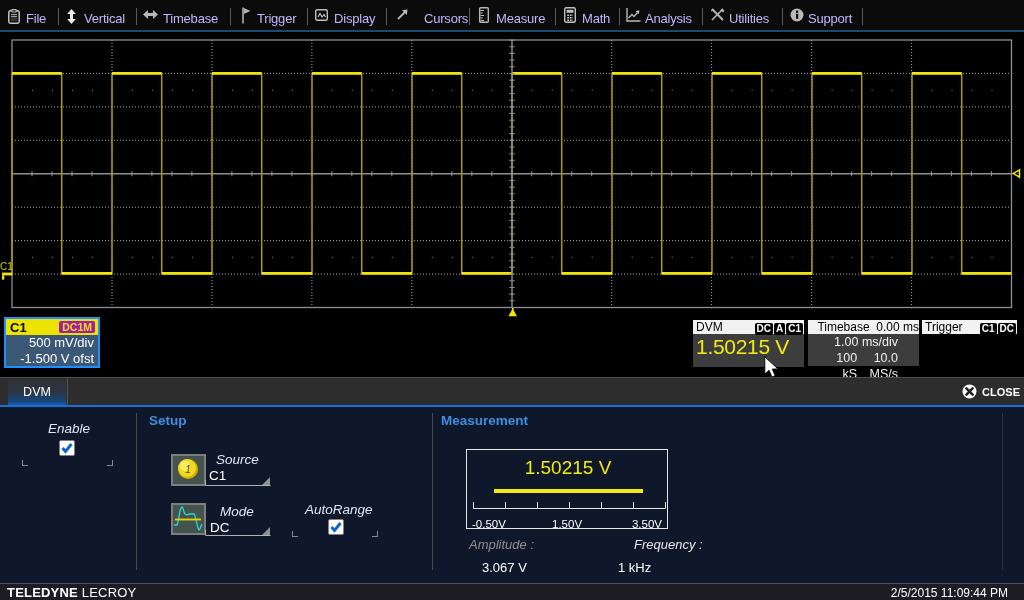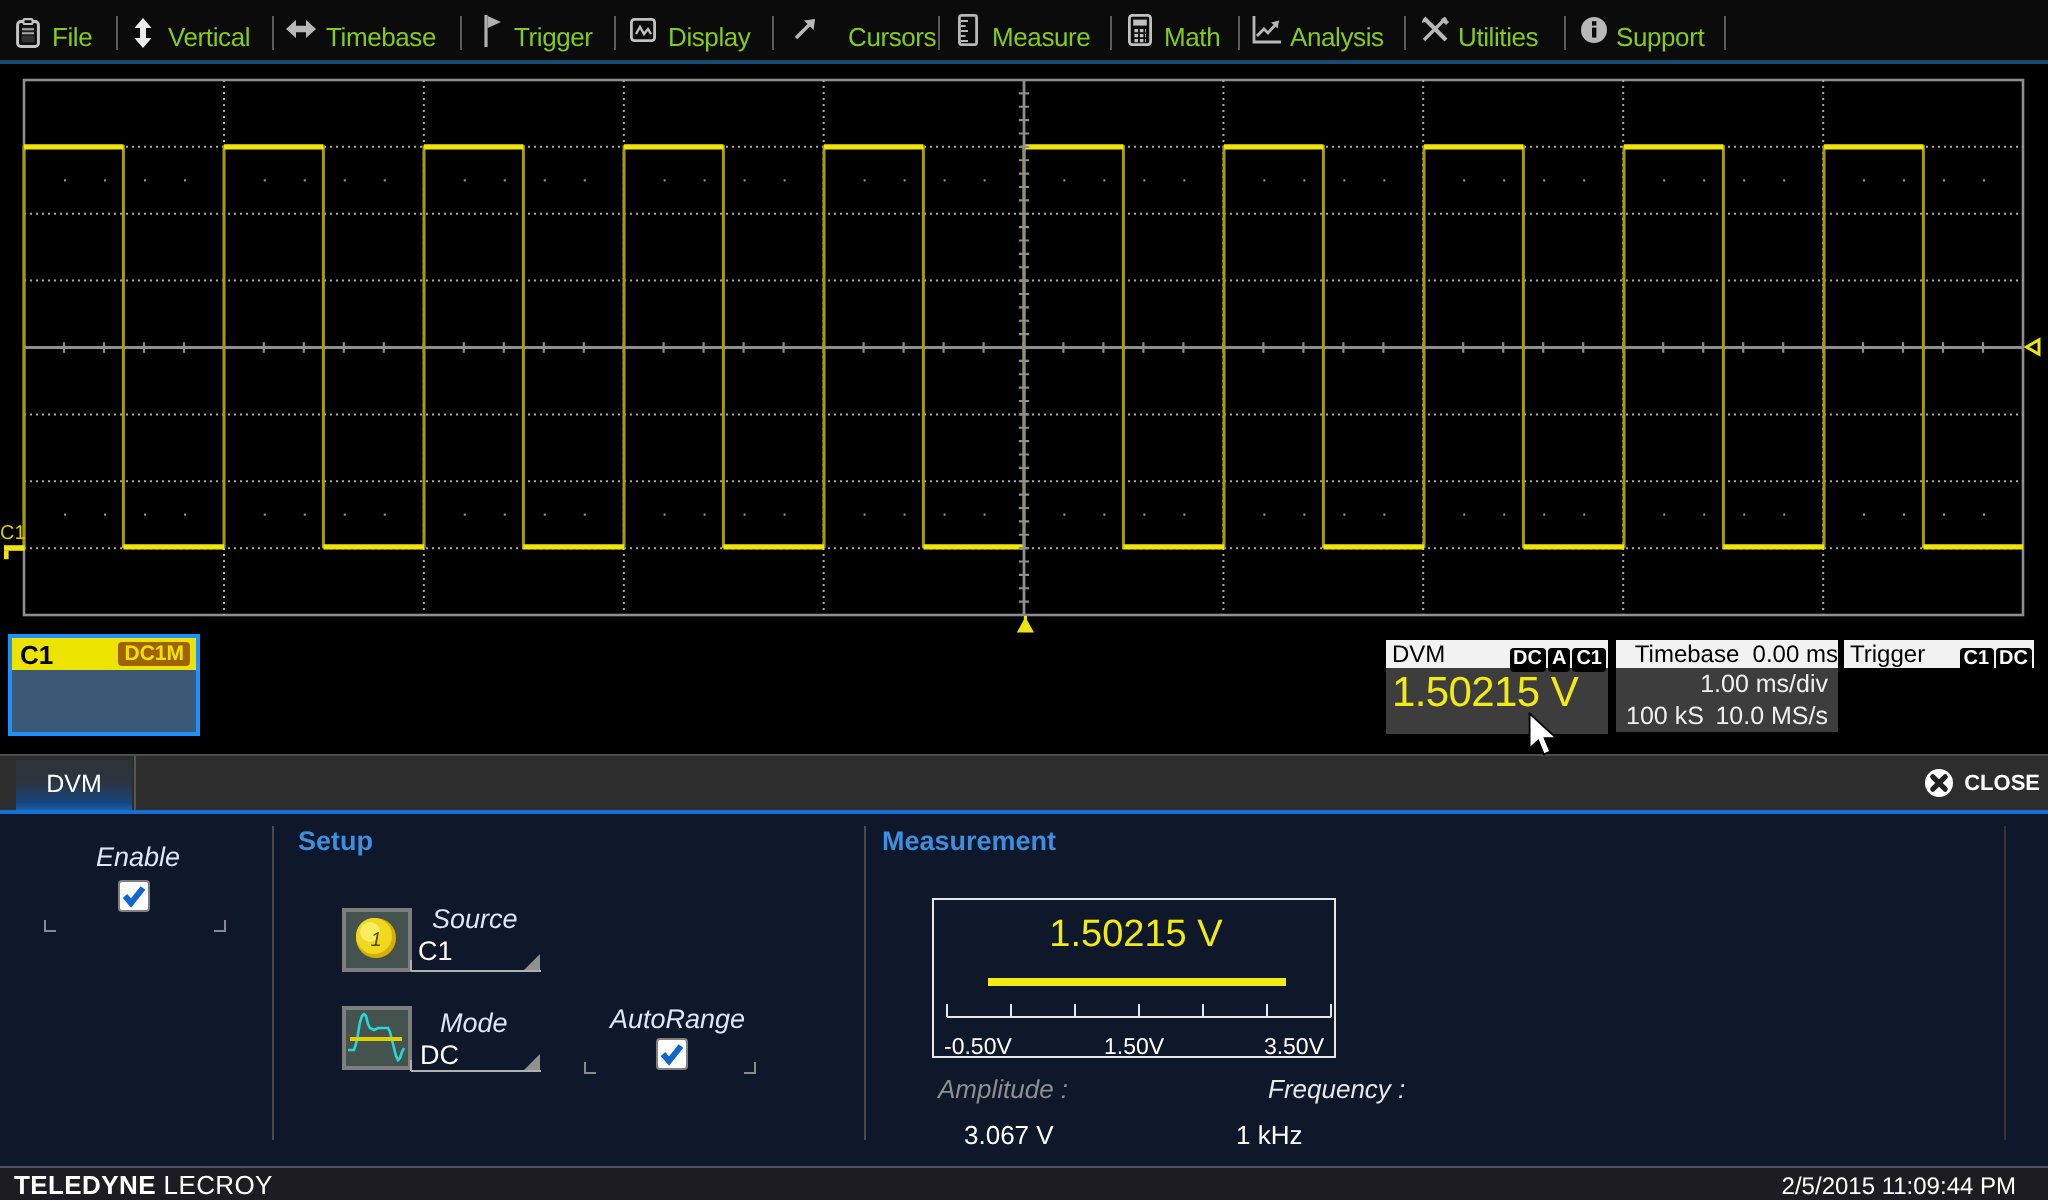--- a/index.html
+++ b/index.html
@@ -3,49 +3,49 @@
 <meta charset="utf-8">
 <style>
 * { margin:0; padding:0; box-sizing:border-box; }
 html,body { width:1024px; height:600px; background:#000; overflow:hidden;
   font-family:"Liberation Sans", sans-serif; }
 #page { position:relative; width:1024px; height:600px; background:#000; }
 
 #menubar { position:absolute; left:0; top:0; width:1024px; height:32px;
   background:#0b0b0b; border-bottom:2px solid #1b4a70; }
 .mi { position:absolute; top:0; height:36px; display:flex; align-items:center;
-  color:#84cc16; font-size:13px; letter-spacing:-0.2px; }
+  color:#c4b5fd; font-size:13px; letter-spacing:-0.2px; }
 .msep { position:absolute; top:8px; width:1px; height:17px; background:#5a5a5a; }
 .mico { position:absolute; top:7px; }
 
 #scope { position:absolute; left:0; top:32px; }
 
 .sbox { position:absolute; font-size:12.5px; }
 #c1box { left:4px; top:317px; width:96px; height:51px; border:2px solid #1e90ff;
   background:#3b5877; }
 #c1hdr { height:16px; background:#ece300; color:#000; font-weight:bold;
   font-size:13px; position:relative; }
 #c1hdr span.t { position:absolute; left:4px; top:1px; }
-#c1hdr span.b { position:absolute; right:3px; top:2px; background:#a16207;
+#c1hdr span.b { position:absolute; right:3px; top:2px; background:#a21caf;
   color:#ece300; font-size:10.5px; font-weight:bold; padding:0 3px; height:12px;
   line-height:12px; border-radius:2px; }
 #c1body { color:#fff; text-align:right; padding-right:4px; font-size:13px; }
 #c1body div { height:15.5px; line-height:15.5px; }
 .whdr { background:#f2f2f2; color:#000; height:14px; line-height:14px;
   position:relative; padding-left:3px; font-size:12px; }
 .badge { display:inline-block; background:#000; color:#fff; font-size:10px;
   font-weight:bold; text-align:center; height:12px; line-height:12px;
   border-radius:2px; padding:0 2px; }
 .gbody { background:#3d3d3d; color:#f0f0f0; }
 #dvmbox { left:693px; top:320px; width:111px; height:47px; }
 #dvmbox .gbody { height:33px; }
 #dvmval { color:#f2ea12; font-size:21px; padding:1px 0 0 3px; letter-spacing:-0.3px; }
 #tbbox { left:808px; top:320px; width:111px; height:48px;text-align:right; }
 #trbox { left:922px; top:320px; width:95px; height:48px; }
-.grow { height:16px; line-height:16px; padding:0 5px; display:flex;
+.grow { height:16px; line-height:16px; padding:0 21px; display:flex;
   justify-content:space-between; font-size:12.5px; }
 
 #tabbar { position:absolute; left:0; top:377px; width:1024px; height:30px;
   background:#2d2d2d; border-top:1px solid #4e4e4e; border-bottom:2px solid #176fd4; }
 #dvmtab { position:absolute; left:8px; top:2px; width:58px; height:25px;
   background:linear-gradient(#2f3338 0%, #2c3440 45%, #16457e 85%, #1a5fae 100%);
   color:#fff; font-size:12.5px; text-align:center; line-height:25px; }
 #tabsep { position:absolute; left:67px; top:0; width:1px; height:27px; background:#555; }
 #closebtn { position:absolute; right:4px; top:6px; color:#fff; font-size:11px;
   font-weight:bold; display:flex; align-items:center; }
@@ -189,20 +189,24 @@
     <path d="M1019.5 137.9 L1019.5 145.1 L1013.2 141.5 Z" fill="none" stroke="#f0e410" stroke-width="1.5"></path>
     <path d="M512.7 276.5 L517 284.3 L508.4 284.3 Z" fill="#f0e410"></path>
     <rect x="511.9" y="276" width="1.6" height="4" fill="#f0e410"></rect>
   </svg>
 
   <div class="sbox" id="c1box">
     <div id="c1hdr">
         <span class="t">C1</span>
         <span class="b">DC1M</span>
       </div>
+    <div id="c1body">
+        <div>500 mV/div</div>
+        <div>-1.500 V ofst</div>
+      </div>
   </div>
 
   <div class="sbox" id="dvmbox">
     <div class="whdr">DVM<span style="position:absolute;right:1px;top:1px">
       <span class="badge">DC</span><span class="badge" style="margin-left:1px">A</span><span class="badge" style="margin-left:1px">C1</span></span>
     </div>
     <div class="gbody">
         <div id="dvmval">1.50215 V</div>
       </div>
   </div>

